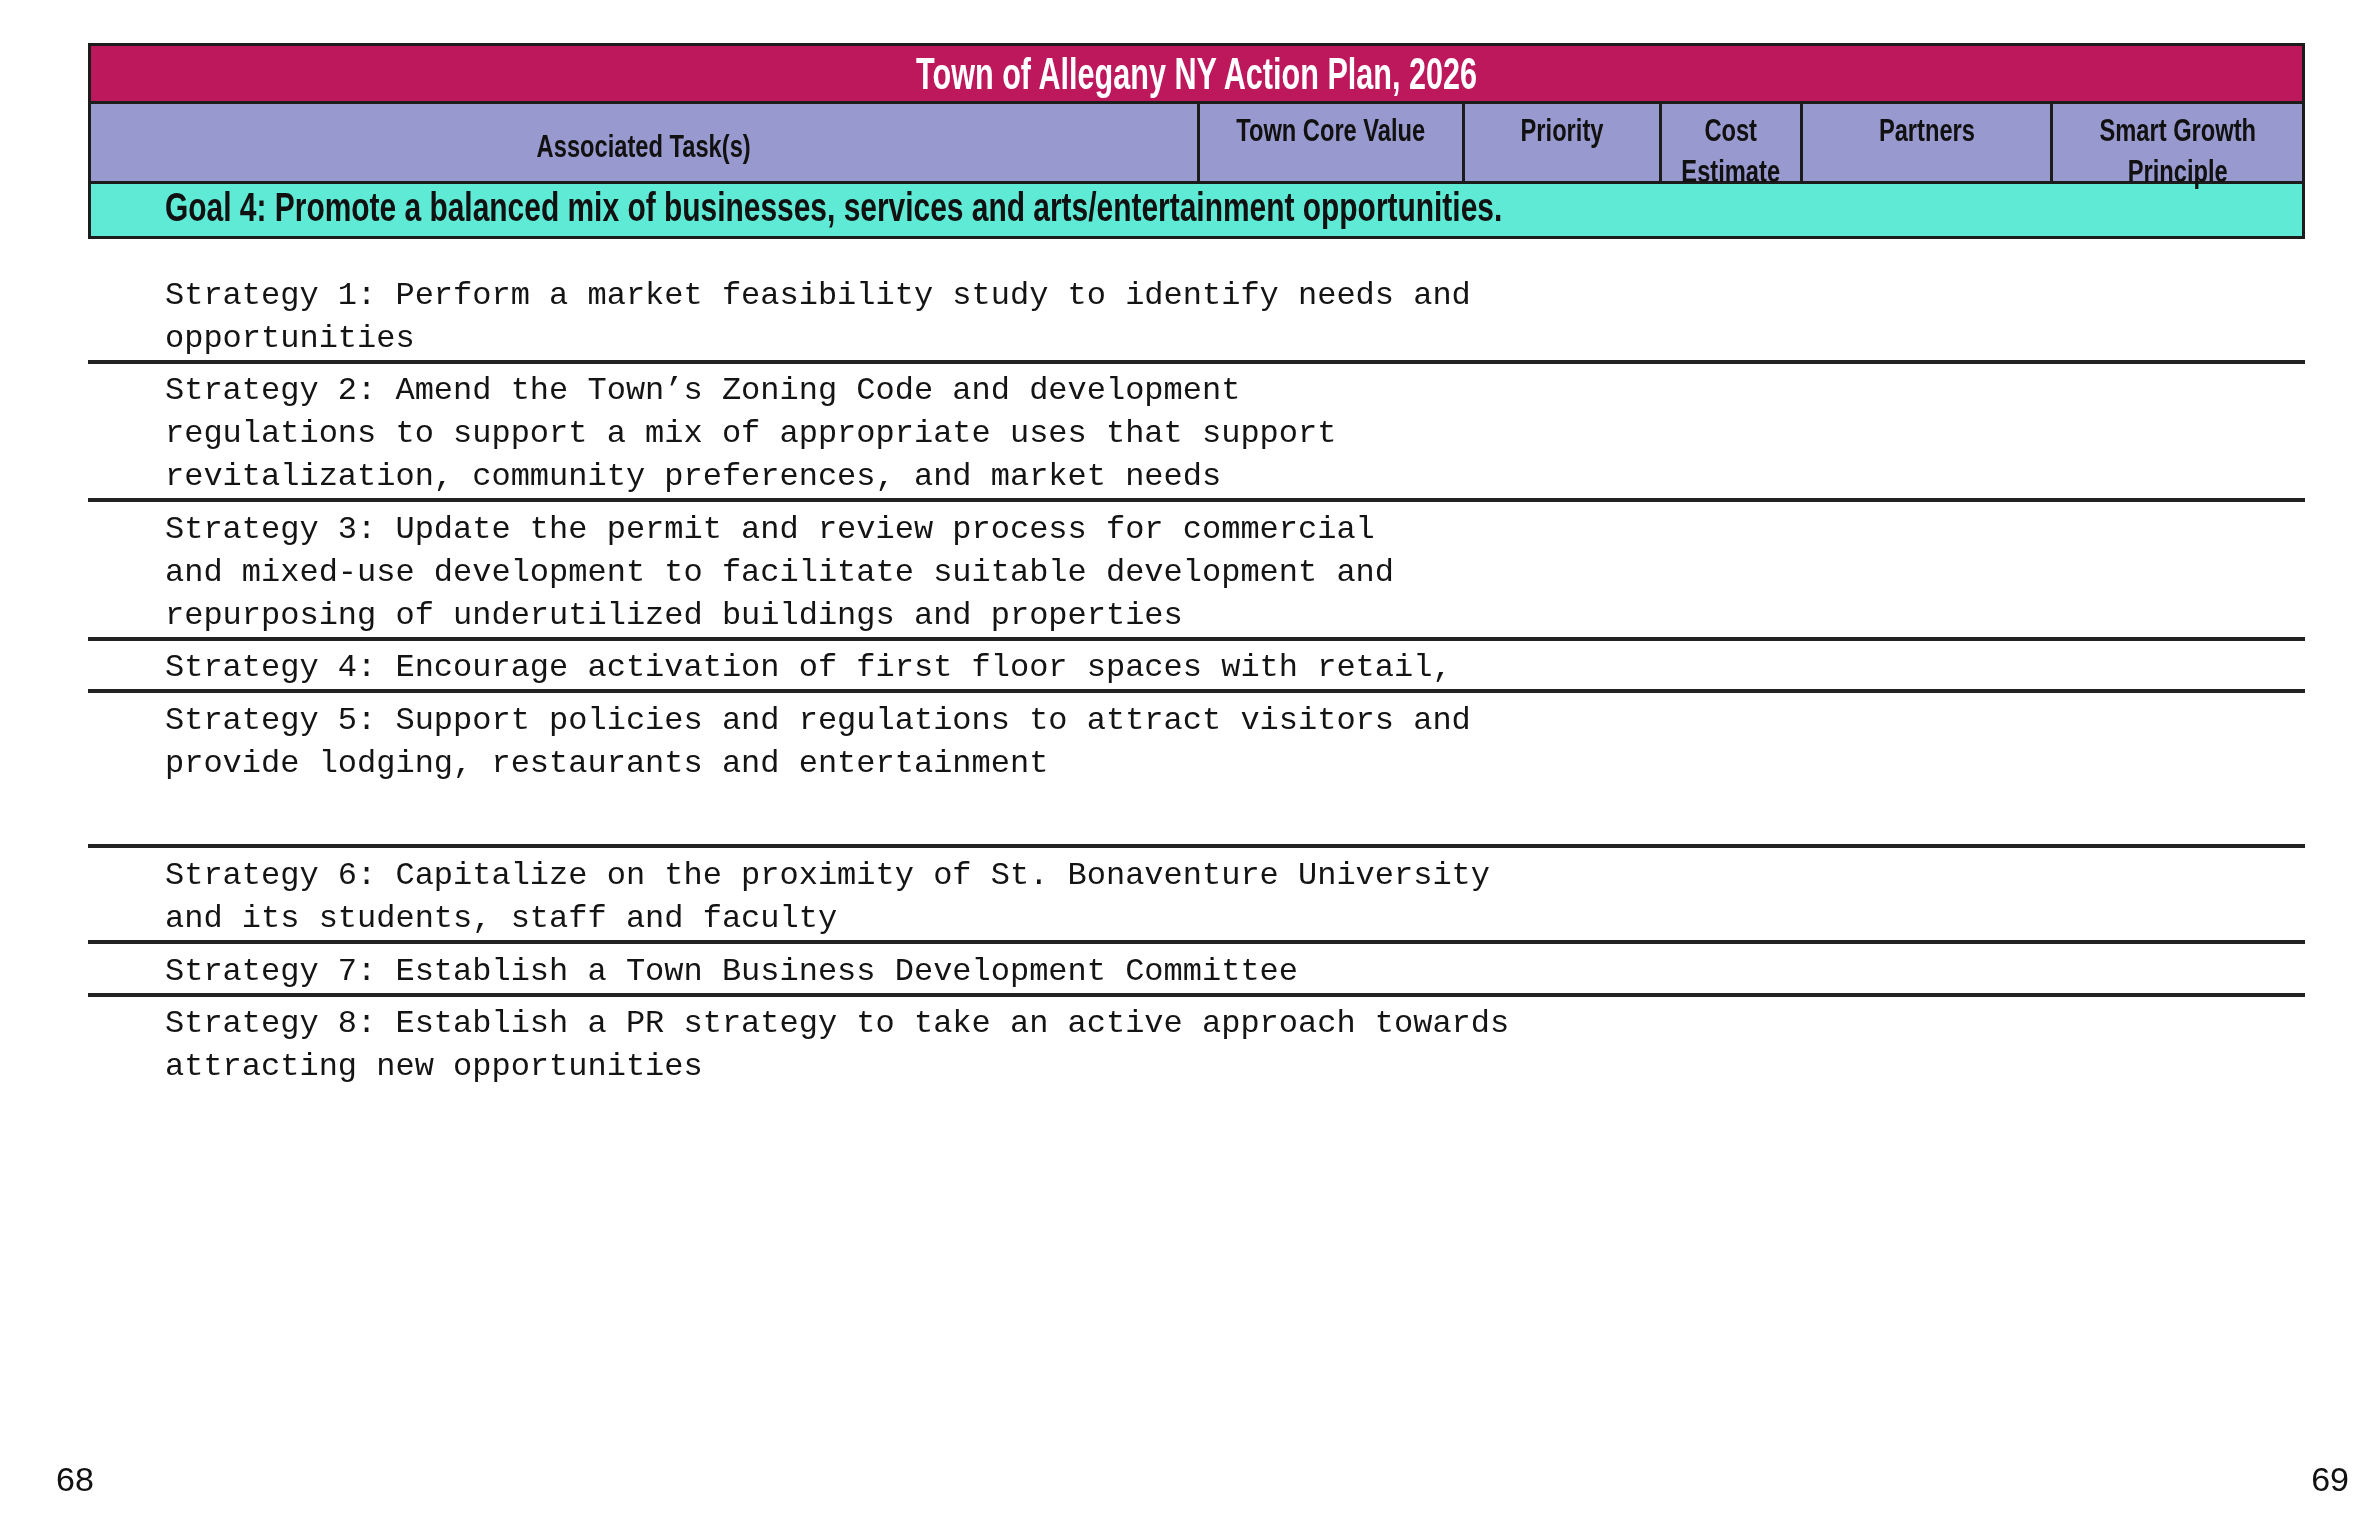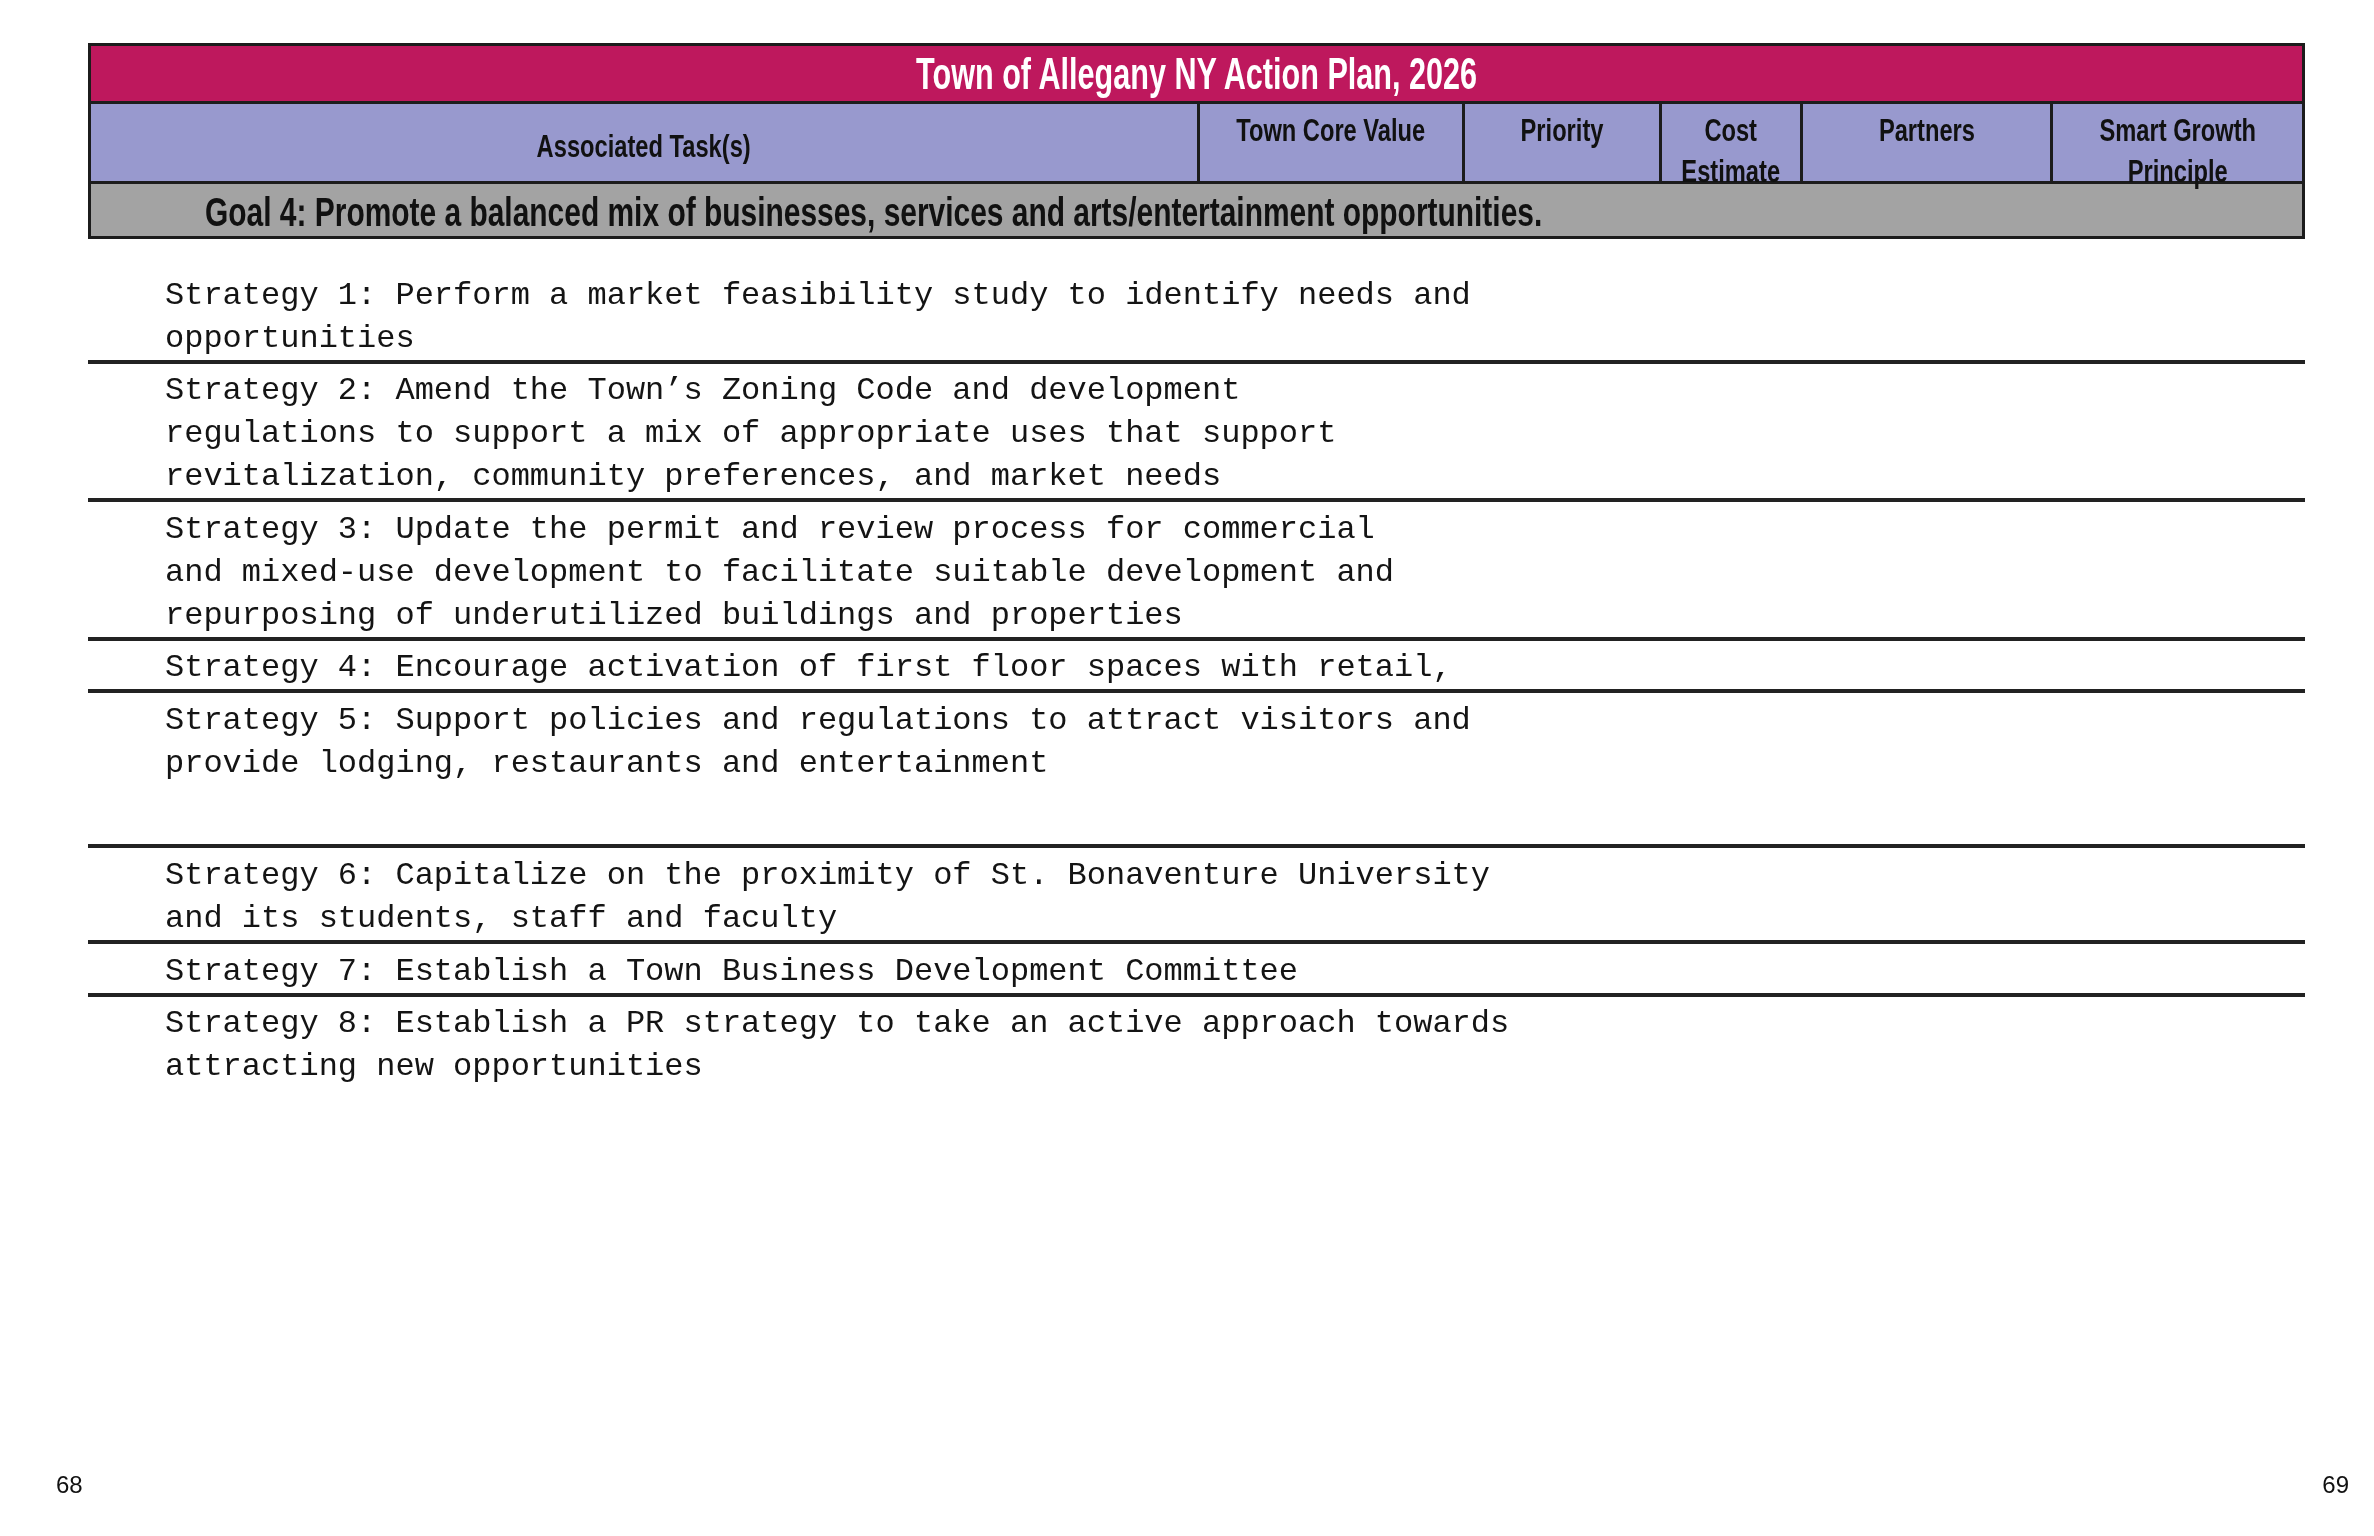--- a/index.html
+++ b/index.html
@@ -61,23 +61,23 @@
   }
   .c0 { width: 50.0%; margin-top: 16px; }
   .c1 { width: 12.0%; }
   .c2 { width: 8.9%; }
   .c3 { width: 6.4%; }
   .c4 { width: 11.3%; }
   .c5 { width: 11.4%; }
 
   .goal-row {
     height: 52px;
-    background: #a3a3a3;
-    display: flex; align-items: flex-end;
-    padding-left: 114px;
+    background: #5eead4;
+    display: flex; align-items: flex-start;
+    padding-left: 74px;
   }
   .goal-row .condensed {
     display: inline-block;
     font-weight: bold;
     font-size: 41px;
     color: #111111;
     white-space: nowrap;
     transform: scaleX(0.73);
     transform-origin: left center;
   }
@@ -97,21 +97,21 @@
     font-family: Liberation Mono, monospace;
   }
   .srow .sline { white-space: nowrap; }
   .r5 { min-height: 155px; }
   .r8 { border-bottom: none; }
 
   
   .page-number {
     position: absolute;
     bottom: 37px;
-    font-size: 24px;
+    font-size: 34px;
     color: #111111;
   }
   .pn-left  { left: 56px; }
   .pn-right { right: 26px; }
 </style>
 </head>
 <body>
 
 <div class="page">
 

